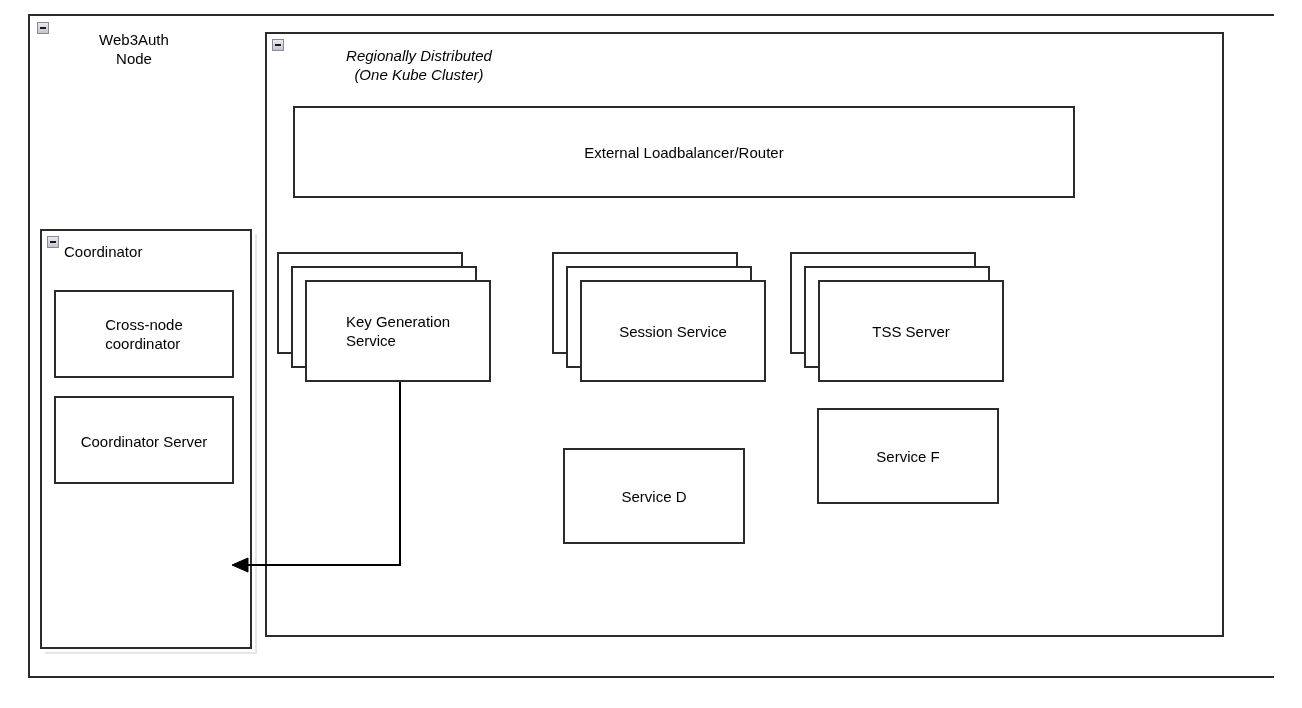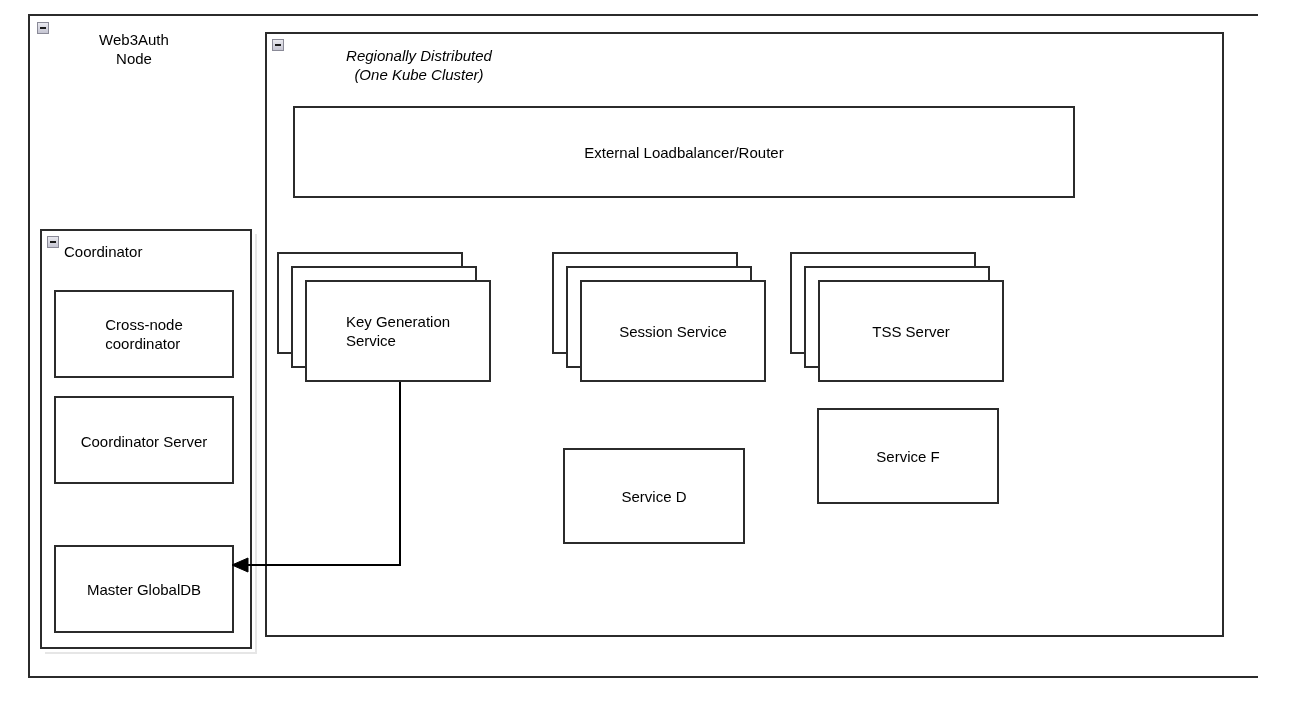--- a/index.html
+++ b/index.html
@@ -11,20 +11,21 @@
   body {
     font-family: "Liberation Sans", "DejaVu Sans", sans-serif;
     color: #000000;
   }
   #canvas {
     position: relative;
     width: 1258px;
     height: 708px;
     background: #ffffff;
     overflow: hidden;
+    padding-left: 16px;
   }
 
   
   .box {
     position: absolute;
     box-sizing: border-box;
     background: #ffffff;
     border: 2px solid #2b2b2b;
   }
   .container-box {
@@ -168,22 +169,19 @@
 
   <div class="box" style="left:54px; top:290px; width:180px; height:88px;">
     <span class="centered-label">Cross-node
 coordinator</span>
   </div>
 
   <div class="box" style="left:54px; top:396px; width:180px; height:88px;text-decoration:underline;">
     <span class="centered-label label-upper">Coordinator Server</span>
   </div>
 
-  <div class="box" style="left:54px; top:545px; width:180px; height:88px;">
-    <span class="centered-label">Master GlobalDB</span>
-  </div>
 
   <svg class="connector" viewBox="0 0 1302 708">
     <polyline points="400,382 400,565 243,565" fill="none" stroke="#000000" stroke-width="2"></polyline>
     <polygon points="232,565 248,558 248,572" fill="#000000" stroke="#000000" stroke-width="1"></polygon>
   </svg>
 
 </div>
 
 </body></html>

